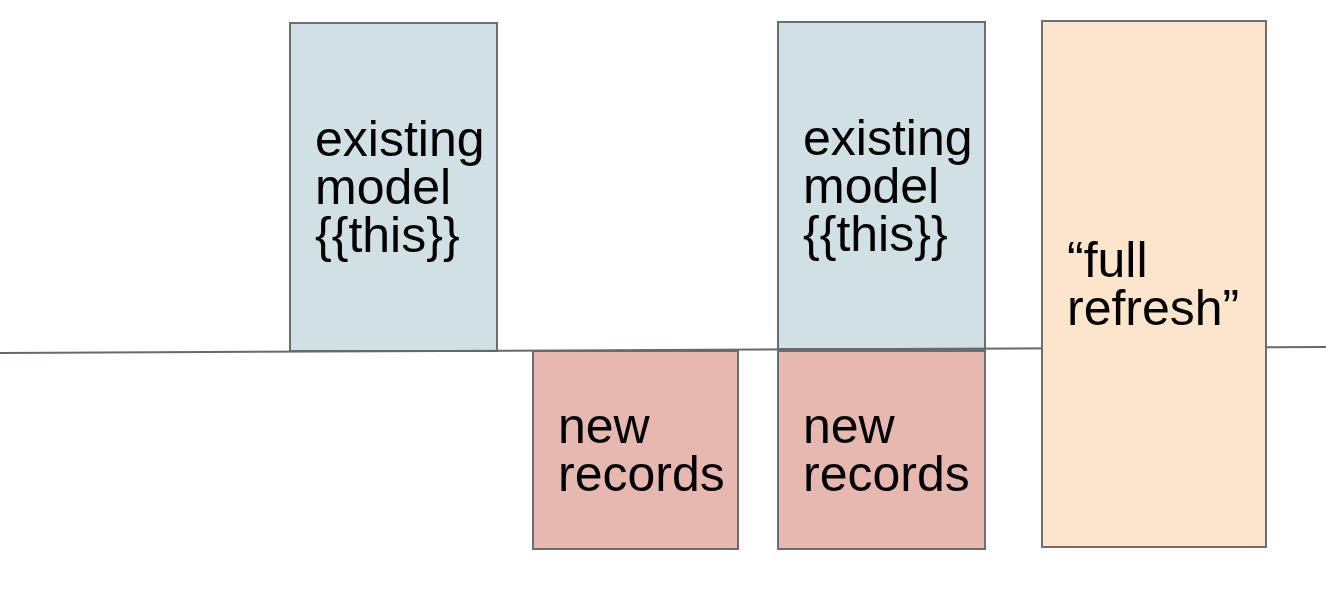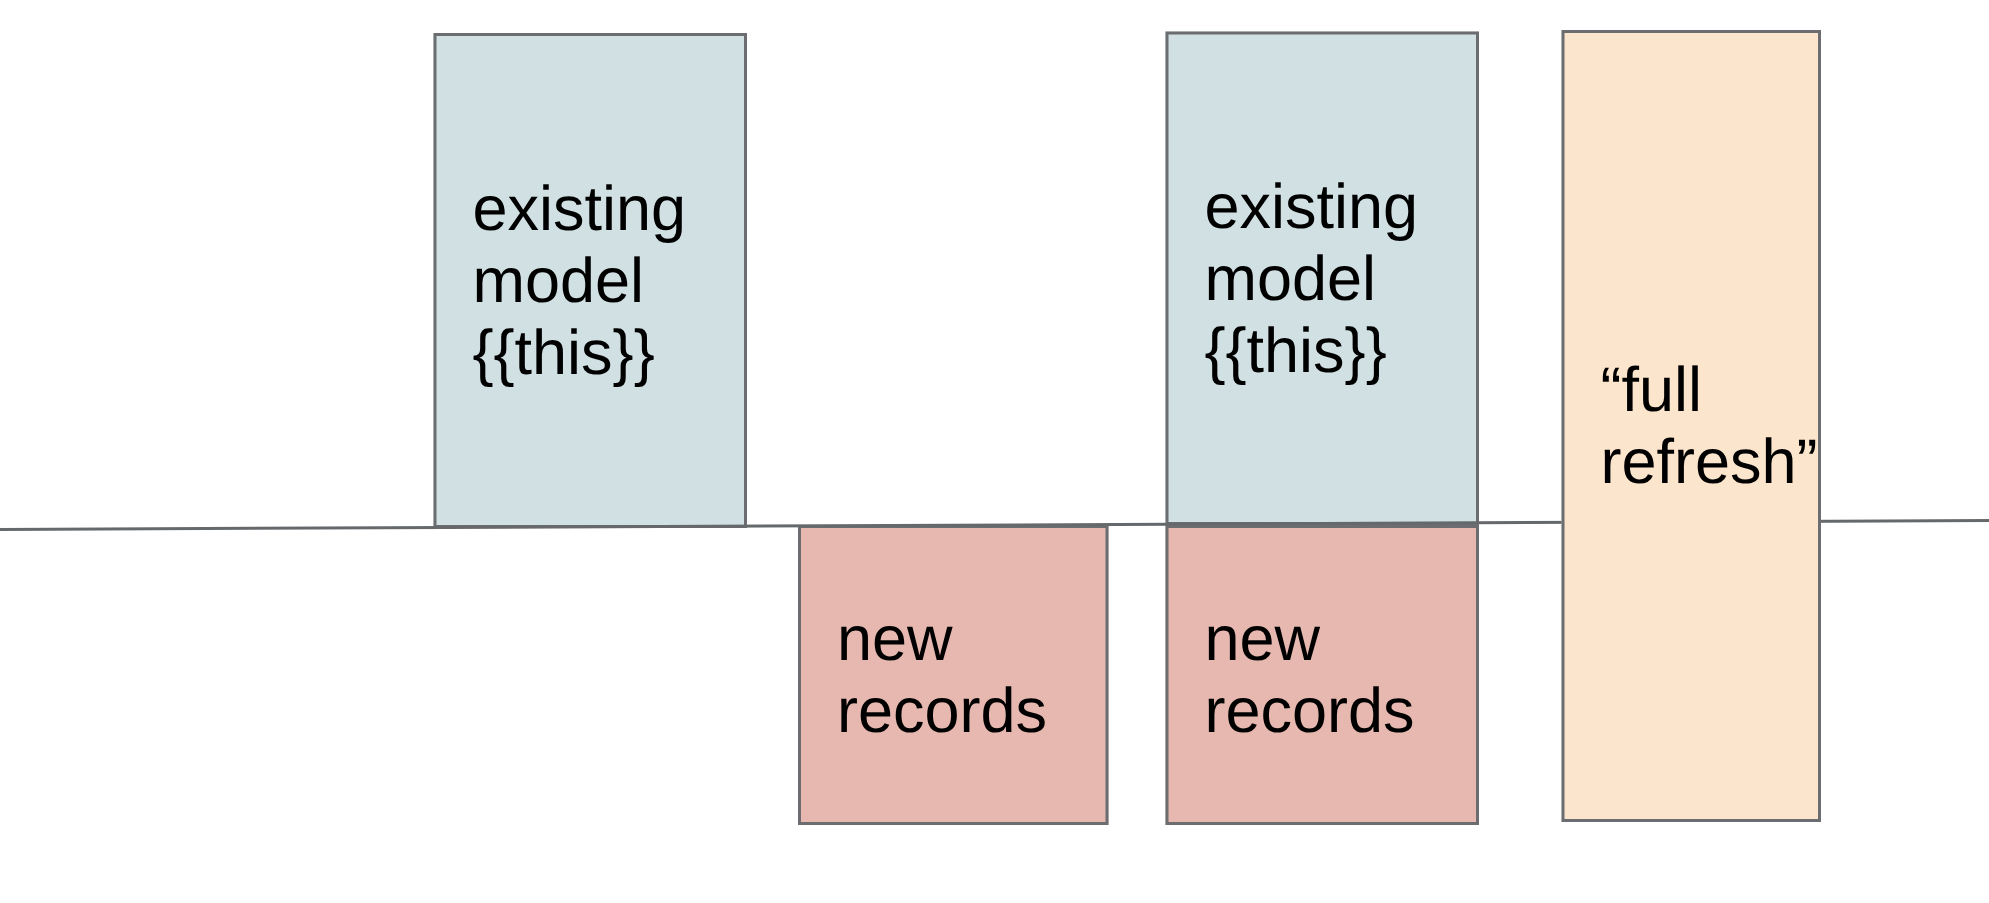--- a/index.html
+++ b/index.html
@@ -27,33 +27,33 @@
     box-sizing: border-box;
     border: 2px solid #6b6d70;
     display: flex;
     flex-direction: column;
     justify-content: center;
     align-items: flex-start;
     padding-left: 24px;
     padding-right: 6px;
   }
   .box .label {
-    font-size: 42px;
+    font-size: 50px;
     line-height: 48px;
     color: #000000;
     white-space: pre-line;
     letter-spacing: 0;
   }
   
   .pos-source { left: 36px;   top: 18px;  width: 209px; height: 530px; z-index: 1; }
   .pos-em1    { left: 289px;  top: 22px;  width: 209px; height: 330px; z-index: 1; }
   .pos-nr1    { left: 532px;  top: 350px; width: 207px; height: 200px; z-index: 1; }
   .pos-em2    { left: 777px;  top: 21px;  width: 209px; height: 329px; z-index: 1; }
   .pos-nr2    { left: 777px;  top: 350px; width: 209px; height: 200px; z-index: 1; }
-  .pos-fr     { left: 1041px; top: 20px;  width: 173px; height: 528px; z-index: 3; }
+  .pos-fr     { left: 1041px; top: 20px;  width: 226px; height: 528px; z-index: 3; }
 </style>
 </head>
 <body>
 
 <div class="canvas">
 
   <svg class="divider-svg" width="1326" height="602" viewBox="0 0 1326 602">
     <line x1="0" y1="353" x2="1326" y2="347" stroke-width="2" stroke="#66696c"></line>
   </svg>
 

